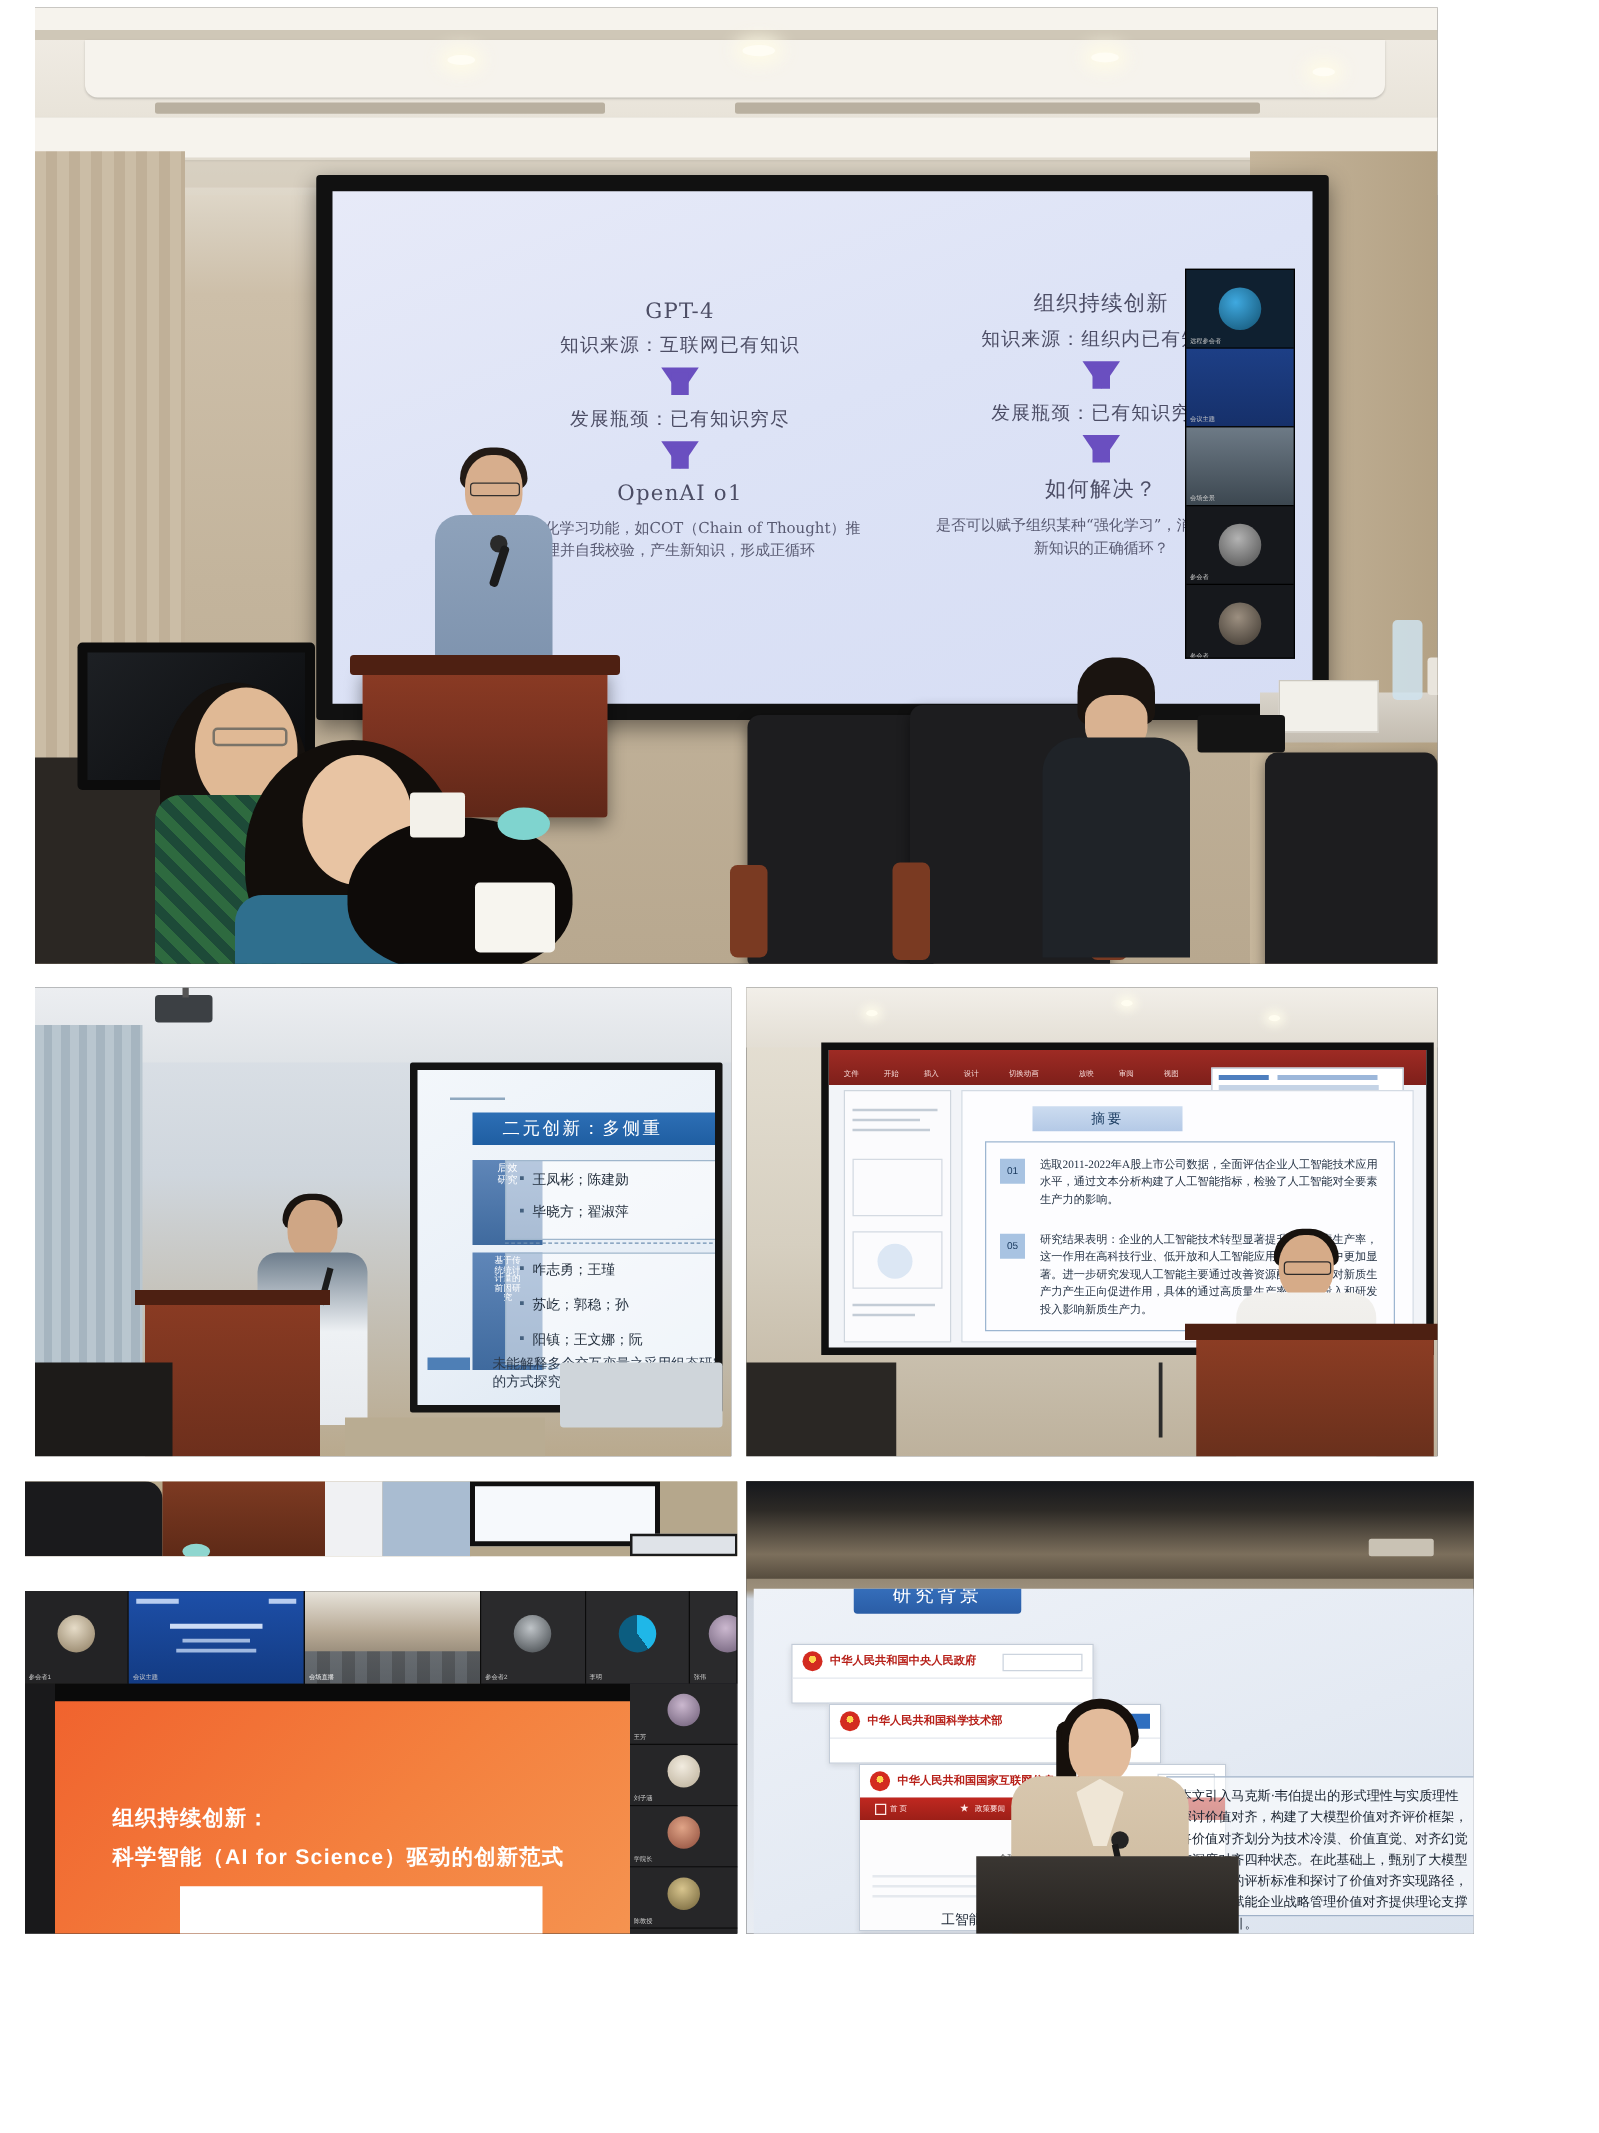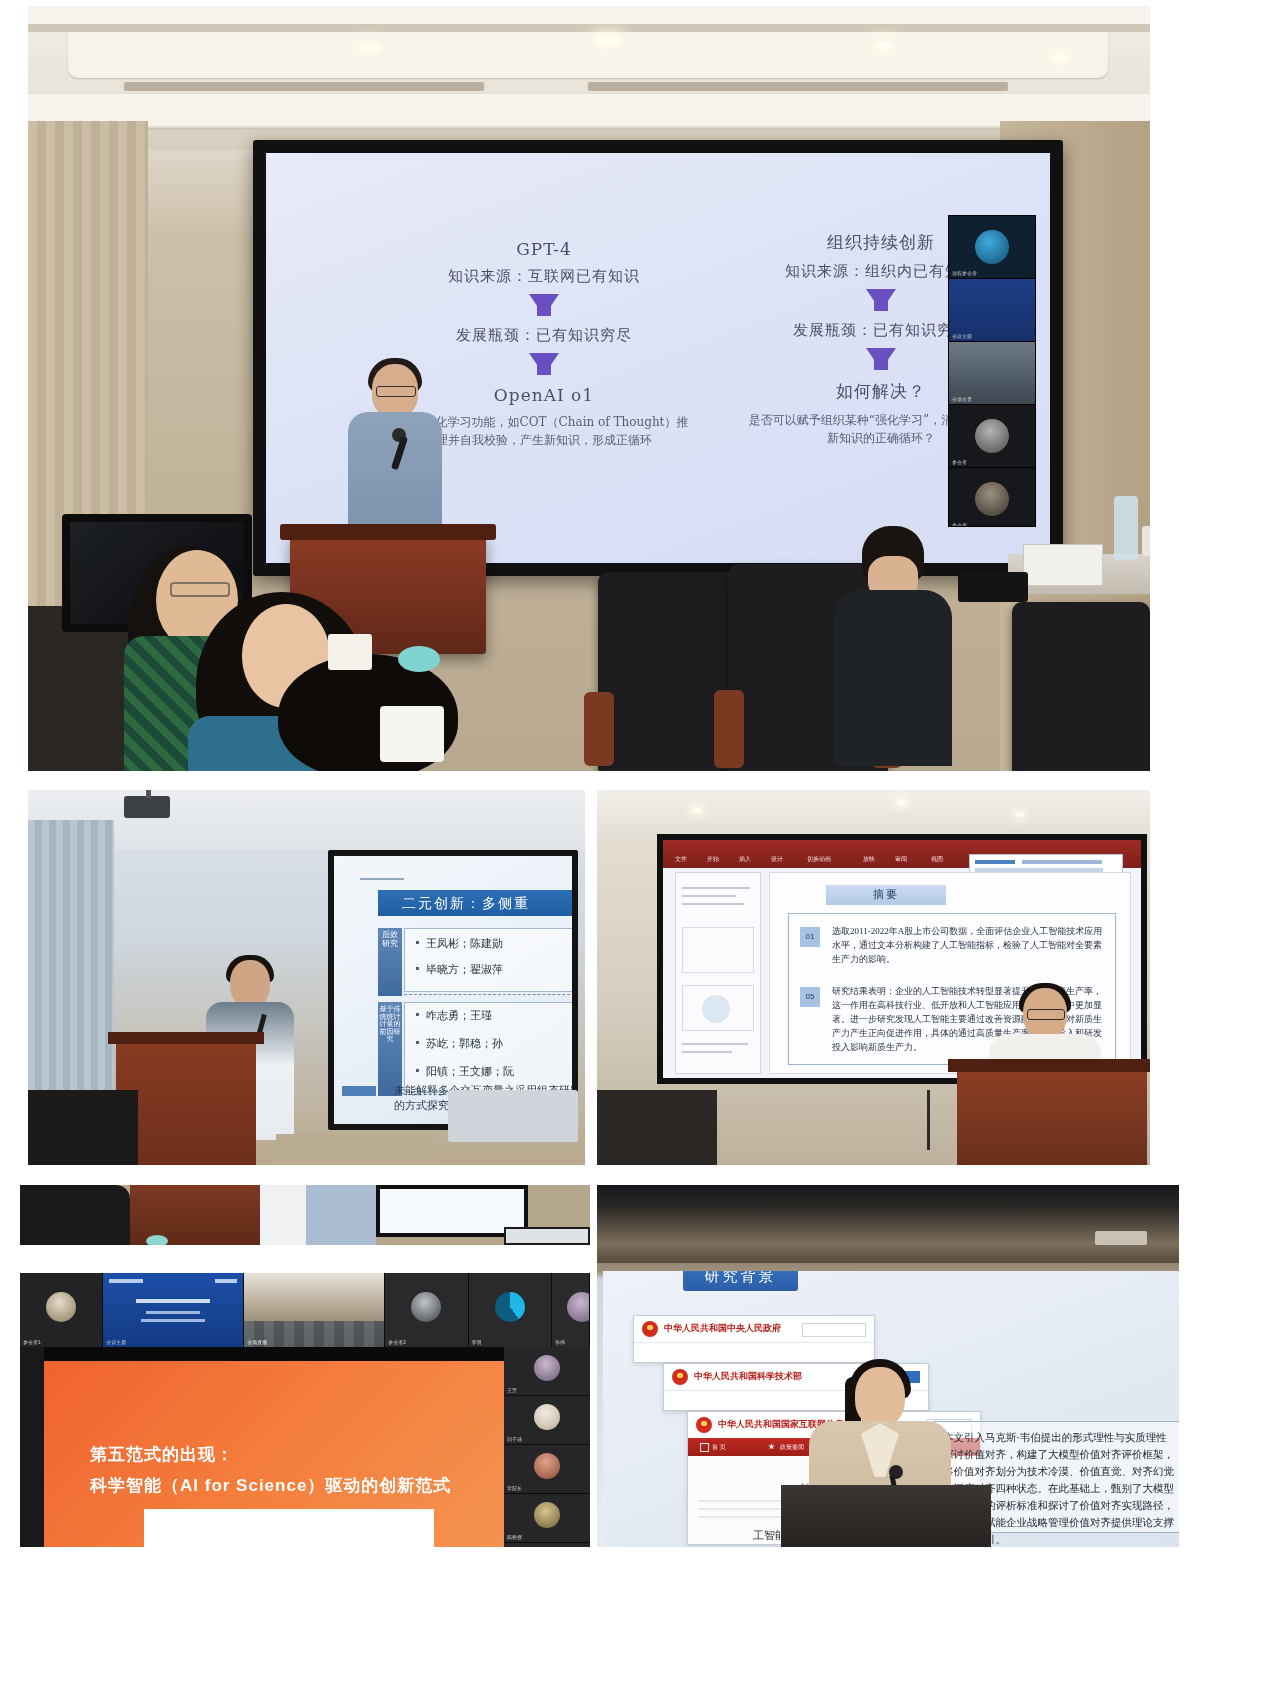--- a/index.html
+++ b/index.html
@@ -91,21 +91,21 @@
   .ml-ceiling{position:absolute;left:0;top:0;width:100%;height:60px;background:linear-gradient(180deg,#eceef1,#dfe3e7);}
   .ml-curtain{position:absolute;left:0;top:30px;width:86px;height:300px;background:
      repeating-linear-gradient(90deg,#b9c6cf 0 7px,#a6b5c0 7px 14px);}
   .ml-screen-bez{position:absolute;left:300px;top:60px;width:250px;height:280px;background:#141414;border-radius:2px;}
   .ml-screen{position:absolute;left:306px;top:66px;width:238px;height:268px;background:
      linear-gradient(150deg,#f3f7fb 0%,#e8eff7 60%,#dbe6f1 100%);overflow:hidden;}
   .ml-hdr{position:absolute;left:44px;top:34px;width:210px;height:26px;background:
      linear-gradient(180deg,#2d6fb5 0%,#1f5ea2 100%);color:#fff;font-size:14px;line-height:26px;
      font-family:"DejaVu Serif","Liberation Serif",serif;padding-left:24px;letter-spacing:2px;white-space:nowrap;}
   .ml-lbl{position:absolute;width:22px;background:linear-gradient(180deg,#5f86b8,#3f6a9e);color:#fff;font-size:8px;
-     text-align:center;line-height:1.08;padding:3px 1px;letter-spacing:0;}
+     text-align:center;line-height:1.08;padding:3px 17px;letter-spacing:0;}
   .ml-rowbox{position:absolute;border:1px solid #9fb6cc;background:rgba(255,255,255,.55);}
   .ml-li{position:absolute;font-size:11px;color:#1e2a38;white-space:nowrap;
      font-family:"DejaVu Serif","Liberation Serif",serif;}
   .ml-dash{position:absolute;border-top:1px dashed #6f90b2;}
   .ml-note{position:absolute;left:60px;top:228px;width:190px;font-size:11px;color:#2c3a4c;line-height:1.35;
      font-family:"DejaVu Serif","Liberation Serif",serif;}
   .ml-podium{position:absolute;left:88px;top:250px;width:140px;height:125px;background:
      linear-gradient(180deg,#8a3b23 0%,#6d2f1c 100%);}
   .ml-podium .top{position:absolute;left:-8px;top:-8px;width:156px;height:12px;background:#4d2012;}
   .spk2{position:absolute;left:178px;top:170px;width:88px;height:180px;}
@@ -167,21 +167,21 @@
   .rail-cell .nm{position:absolute;left:3px;bottom:2px;font-size:5px;color:#cfcfcf;}
   .bl-toolbar{position:absolute;left:0;bottom:0;width:24px;height:200px;background:#19191b;}
 
   
   #photo-botright{left:597px;top:1185px;width:582px;height:362px;}
   .br-bg{position:absolute;inset:0;background:linear-gradient(180deg,#2a2521 0%,#6d6253 10%,#9d907c 24%,#cfd6e0 26%,#e9edf3 100%);}
   .br-dark{position:absolute;left:0;top:0;width:100%;height:78px;background:
      linear-gradient(180deg,#15171c 0%,#2d2a26 30%,#7c6f5c 75%,#564c3e 100%);}
   .br-screen{position:absolute;left:6px;top:86px;width:576px;height:276px;background:
      linear-gradient(160deg,#eef2f8 0%,#e4eaf3 55%,#dbe3ee 100%);overflow:hidden;}
-  .br-title{position:absolute;left:80px;top:-10px;width:115px;height:30px;background:
+  .br-title{position:absolute;left:80px;top:-10px;width:134px;height:30px;background:
      linear-gradient(180deg,#3a76c4,#2a5da6);color:#fff;font-size:15px;line-height:30px;text-align:center;
      border-radius:3px;letter-spacing:3px;font-family:"DejaVu Serif","Liberation Serif",serif;}
   .gov-win{position:absolute;background:#fff;border:1px solid #c3ccd8;box-shadow:0 2px 5px rgba(0,0,0,.12);}
   .gov-win .hd{position:absolute;left:0;top:0;width:100%;height:26px;border-bottom:1px solid #e4e8ee;}
   .gov-win .emb{position:absolute;left:8px;top:5px;width:16px;height:16px;border-radius:50%;background:
      radial-gradient(circle at 50% 40%,#ffd34d 0 22%,#d32b20 23% 100%);}
   .gov-win .nm{position:absolute;left:30px;top:6px;font-size:9px;color:#b72019;font-weight:bold;white-space:nowrap;}
   .gov-win .sb{position:absolute;right:8px;top:7px;width:62px;height:12px;border:1px solid #ccd4de;}
   .gov-win .btn{position:absolute;right:8px;top:7px;width:20px;height:12px;background:#2f6fc0;}
   .cac-nav{position:absolute;left:0;top:26px;width:100%;height:18px;background:linear-gradient(180deg,#c02820,#9c1f18);}
@@ -491,21 +491,21 @@
           <div class="nm">李明</div>
         </div>
         <div class="fs-cell" style="flex:.45;">
           <div class="av" style="background:radial-gradient(circle at 45% 35%,#cbb8cf,#6a5a74);left:80%;"></div>
           <div class="nm">张伟</div>
         </div>
       </div>
 
       <div class="bl-stage">
         <div class="bl-slide">
-          <div class="l1">第五范式的出现：</div>
+          <div class="l1">组织持续创新：</div>
           <div class="l2">科学智能（AI for Science）驱动的创新范式</div>
           <div class="bl-white"></div>
         </div>
       </div>
 
       <div class="bl-rail">
         <div class="rail-cell">
           <div class="av" style="background:radial-gradient(circle at 45% 35%,#cbb8cf,#6a5a74);"></div>
           <div class="nm">王芳</div>
         </div>

